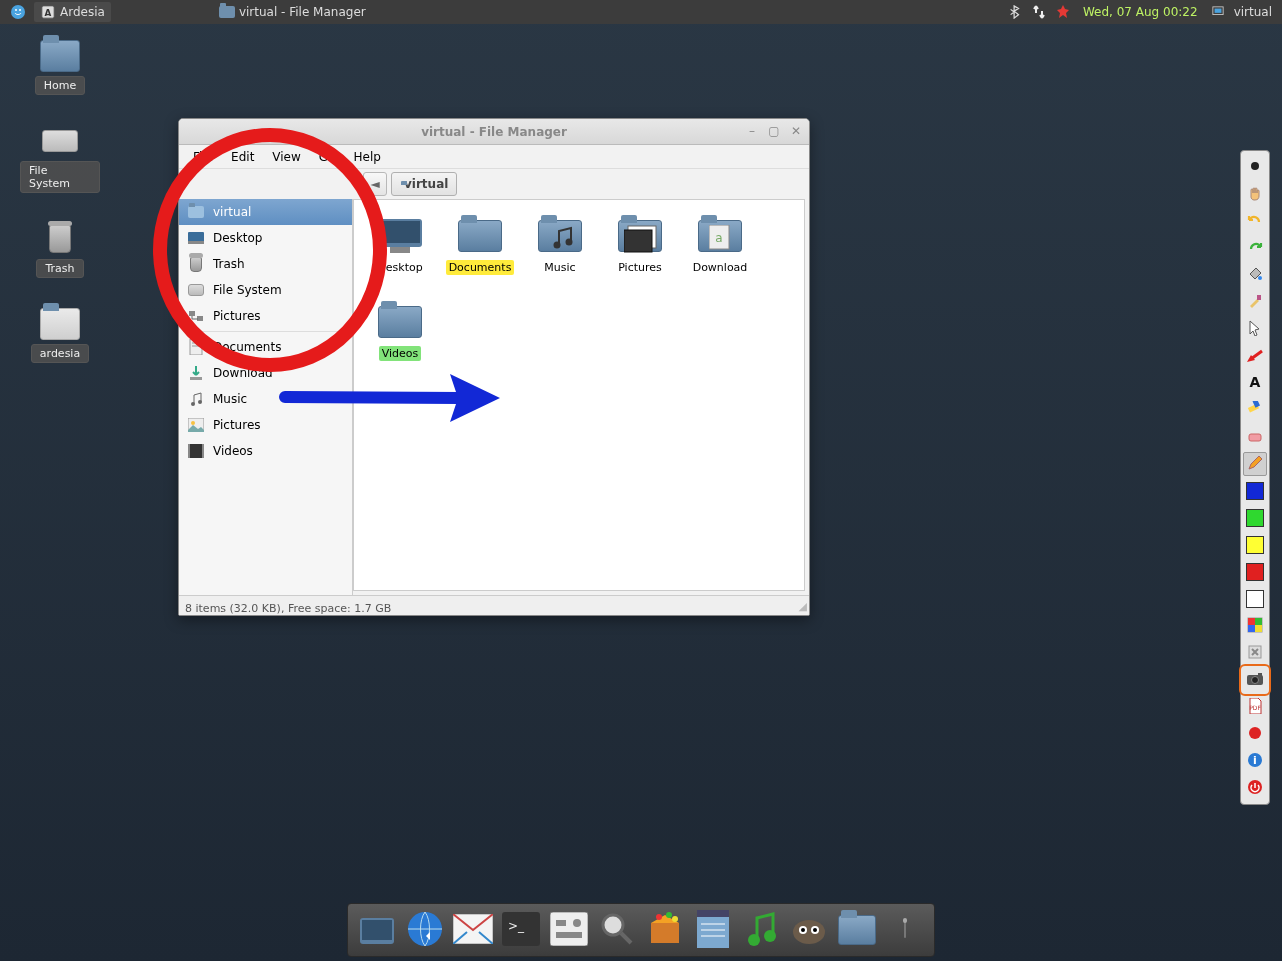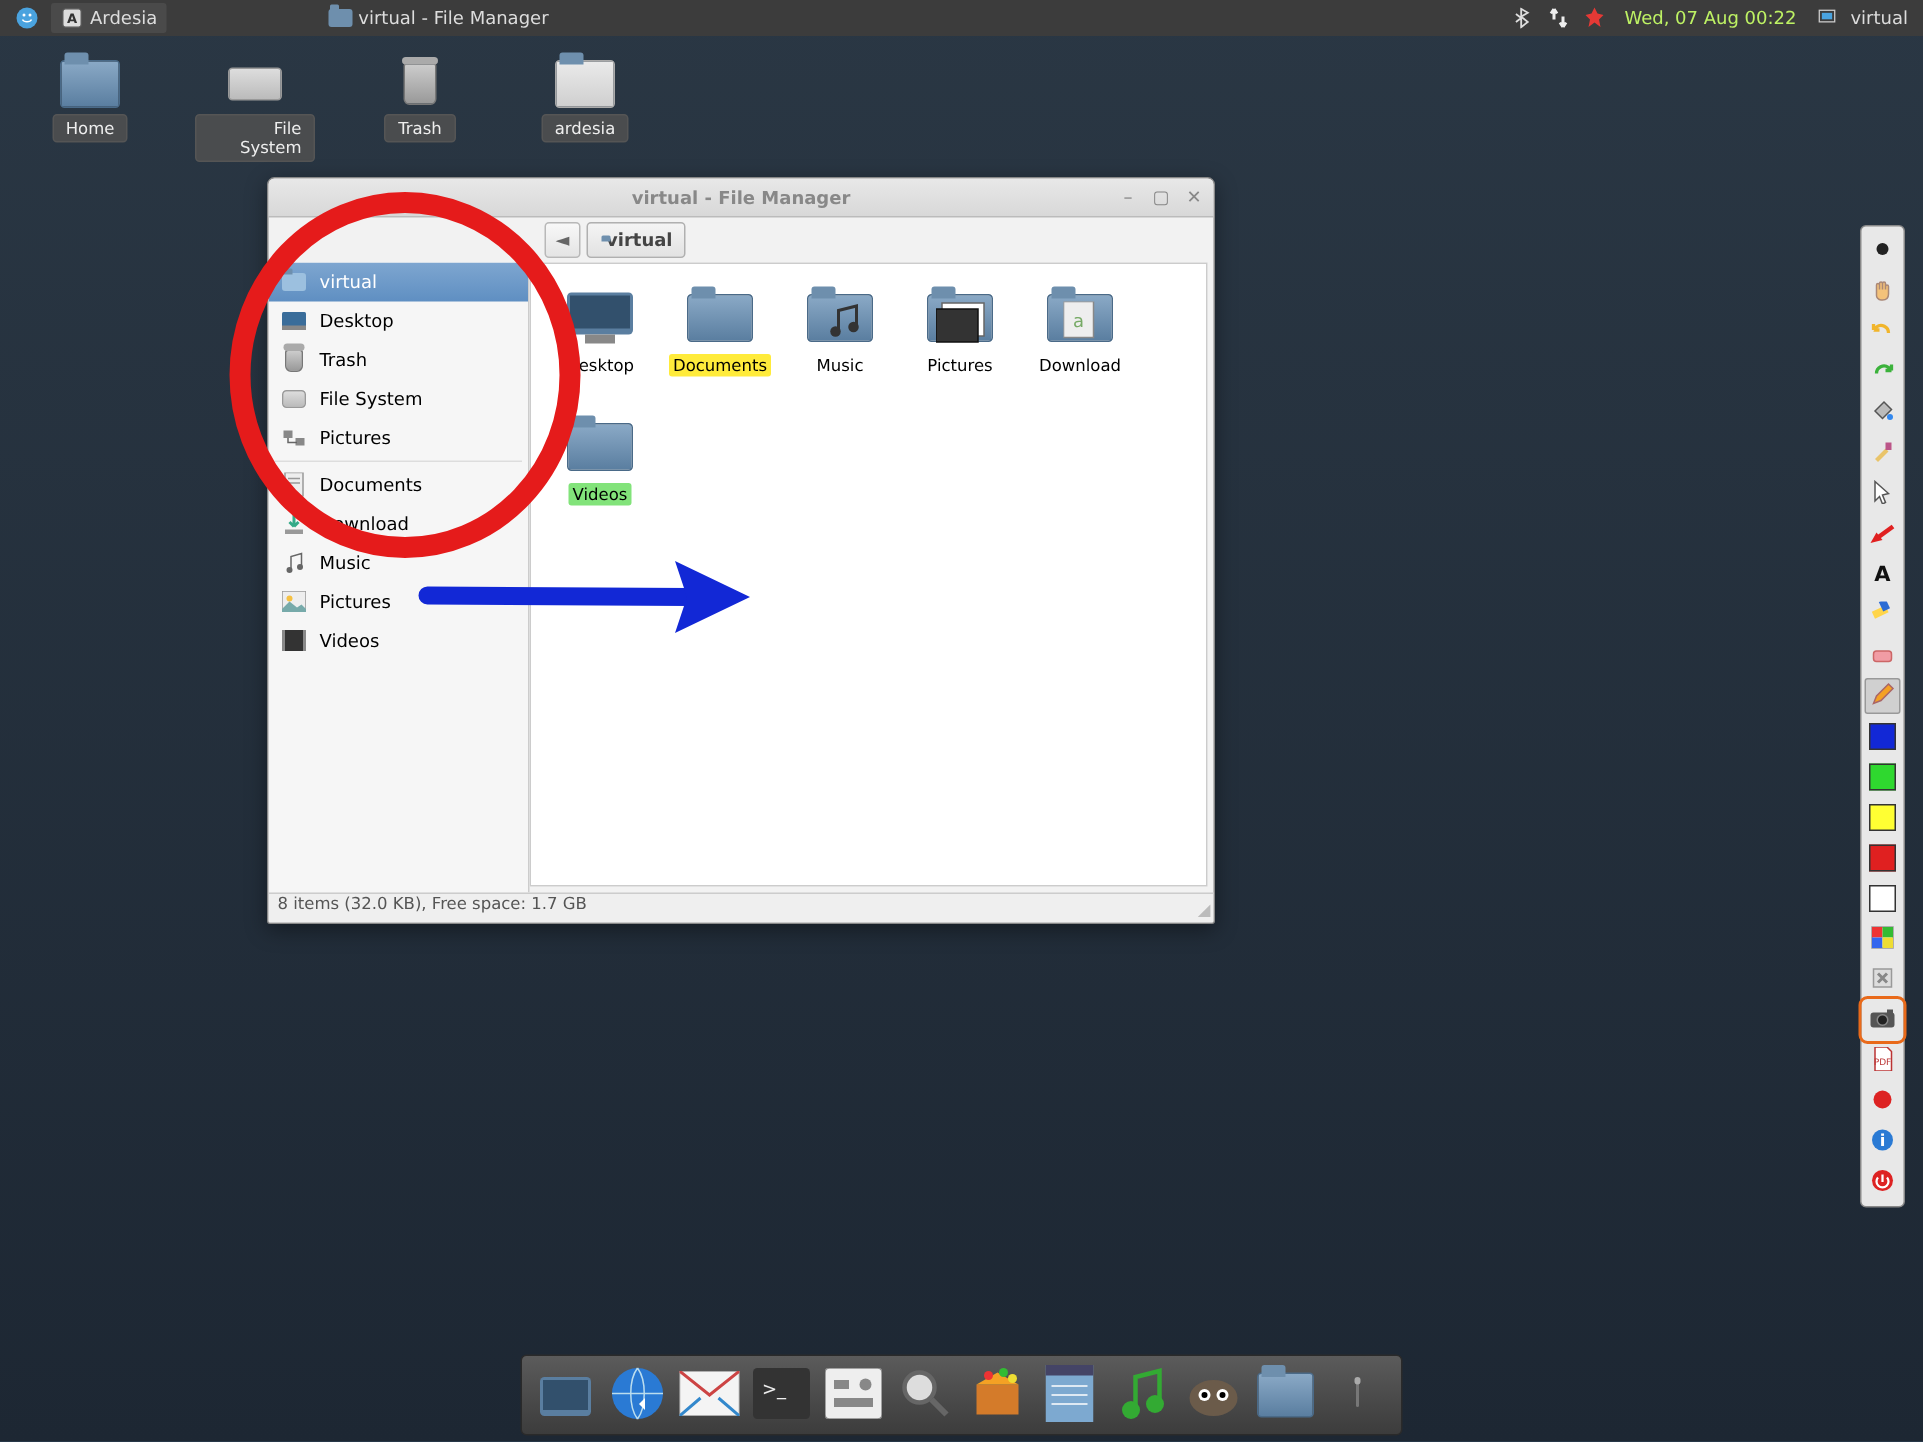--- a/index.html
+++ b/index.html
@@ -13,21 +13,21 @@
   .panel-left { display: flex; align-items: center; gap: 2px; }
   .panel-btn { display: flex; align-items: center; gap: 4px; padding: 2px 6px; height: 20px; }
   .panel-btn.app { background: #4a4a4a; border-radius: 2px; }
   .panel-btn .mini-icon { width: 16px; height: 16px; display: inline-flex; align-items: center; justify-content: center; }
   .panel-spacer { flex: 1; }
   .panel-right { display: flex; align-items: center; gap: 8px; }
   .tray-icon { width: 16px; height: 16px; display: inline-flex; align-items: center; justify-content: center; }
   .clock { margin: 0 4px; color: #bef264; }
 
   
-  .desktop-icons { position: absolute; top: 40px; left: 20px; display: flex; flex-direction: row; gap: 30px; text-align: right; }
+  .desktop-icons { position: absolute; top: 40px; left: 20px; display: flex; flex-direction: column; gap: 30px; }
   .desk-icon { width: 80px; display: flex; flex-direction: column; align-items: center; gap: 4px; cursor: pointer; }
   .desk-icon .glyph { width: 40px; height: 32px; display: flex; align-items: center; justify-content: center; }
   .desk-icon .label { color: #eee; background: rgba(80,80,80,0.85); padding: 2px 8px; border-radius: 3px; font-size: 11px; border: 1px solid #555; }
 
   
   .window { position: absolute; top: 118px; left: 178px; width: 632px; height: 498px; background: #f2f2f2; border: 1px solid #888; border-radius: 5px 5px 2px 2px; box-shadow: 0 4px 14px rgba(0,0,0,0.4); display: flex; flex-direction: column; overflow: hidden; }
   .titlebar { height: 26px; background: linear-gradient(#e8e8e8,#d8d8d8); display: flex; align-items: center; justify-content: center; position: relative; border-bottom: 1px solid #bbb; color: #888; }
   .titlebar .title { font-weight: bold; font-size: 12px; }
   .win-controls { position: absolute; right: 4px; top: 4px; display: flex; gap: 4px; }
   .win-btn { width: 18px; height: 16px; display: flex; align-items: center; justify-content: center; color: #888; font-size: 12px; cursor: pointer; }
@@ -44,21 +44,21 @@
   .side-item .sicon { width: 18px; height: 18px; display: inline-flex; align-items: center; justify-content: center; }
   .side-sep { height: 1px; background: #ddd; margin: 2px 4px; }
 
   .content { flex: 1; background: #fff; border: 1px solid #ccc; margin: 0 4px 4px 0; overflow: auto; display: flex; flex-wrap: wrap; align-content: flex-start; padding: 16px 8px; gap: 8px 4px; }
   .file-icon { width: 76px; height: 78px; display: flex; flex-direction: column; align-items: center; justify-content: flex-start; gap: 4px; cursor: pointer; }
   .file-icon .fglyph { width: 50px; height: 40px; display: flex; align-items: center; justify-content: center; }
   .file-icon .flabel { font-size: 11px; text-align: center; padding: 1px 3px; border-radius: 2px; }
   .hl-yellow { background: #ffeb3b; }
   .hl-green  { background: #82e37a; }
 
-  .statusbar { height: 20px; border-top: 1px solid #ccc; background: #efefef; padding: 0 6px; font-size: 11px; color: #555; display: flex; align-items: flex-start; }
+  .statusbar { height: 20px; border-top: 1px solid #ccc; background: #efefef; padding: 0 6px; font-size: 11px; color: #555; display: flex; align-items: flex-end; }
   .resize-grip { position: absolute; right: 2px; bottom: 2px; color: #bbb; font-size: 11px; }
 
   
   .annotations { position: absolute; inset: 0; pointer-events: none; }
 
   
   .ardesia-bar { position: absolute; top: 150px; right: 12px; width: 30px; background: #e8e8e8; border: 1px solid #888; border-radius: 4px; display: flex; flex-direction: column; align-items: center; padding: 4px 2px; gap: 3px; }
   .tool { width: 24px; height: 24px; display: flex; align-items: center; justify-content: center; border-radius: 2px; cursor: pointer; }
   .tool.active { background: #d0d0d0; border: 1px solid #999; }
   .tool.highlight { outline: 2px solid #e96a1a; outline-offset: 2px; }
@@ -168,20 +168,27 @@
 
 <div class="window">
   <div class="titlebar">
     <span class="title">virtual - File Manager</span>
     <div class="win-controls">
       <span class="win-btn">–</span>
       <span class="win-btn">▢</span>
       <span class="win-btn">✕</span>
     </div>
   </div>
+  <div class="menubar">
+    <span class="menu-item">File</span>
+    <span class="menu-item">Edit</span>
+    <span class="menu-item">View</span>
+    <span class="menu-item">Go</span>
+    <span class="menu-item">Help</span>
+  </div>
   <div class="toolbar">
     <div style="width:174px"></div>
     <span class="nav-btn">◄</span>
     <div class="path-chip">
       <span><span class="folder-small"></span></span>
       <span>virtual</span>
     </div>
   </div>
   <div class="win-body">
     <div class="sidebar" id="sidebar">

